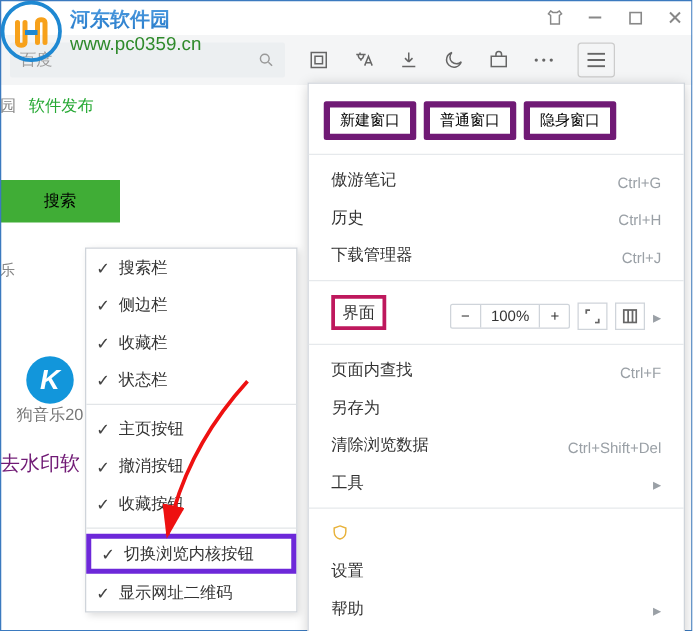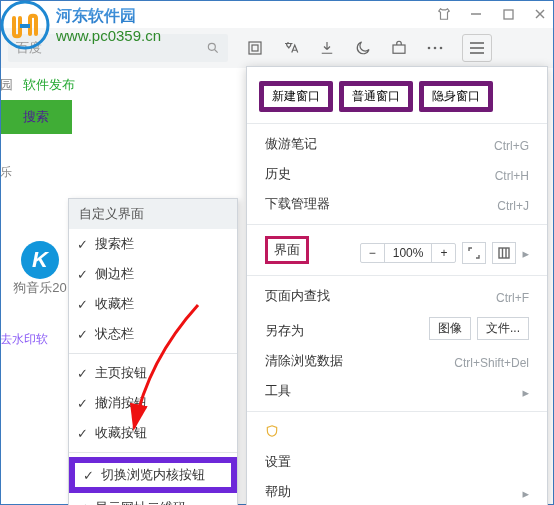--- a/index.html
+++ b/index.html
@@ -20,33 +20,33 @@
 .logo{position:absolute;left:0;top:0;display:flex;align-items:center;gap:6px;z-index:50;}
 .logo .mark{width:50px;height:50px;}
 .logo .txt{display:flex;flex-direction:column;}
 .logo .name{font-size:16px;font-weight:bold;background:linear-gradient(#4d9be0,#2277c7);-webkit-background-clip:text;color:transparent;}
 .logo .url{font-size:15px;color:#2f8a2b;font-family:Verdana,sans-serif;}
 
 
 .pagecol{position:absolute;left:0;top:70px;width:80px;}
 .bcrumb{display:flex;gap:10px;font-size:12px;color:#888;padding:6px 0;}
 .bcrumb .on{color:#26a934;}
-.searchbtn{height:34px;background:#40ad36;color:#4c1d95;display:flex;align-items:center;justify-content:center;width:72px;}
+.searchbtn{margin-top:44px;height:34px;background:#40ad36;color:#000000;display:flex;align-items:center;justify-content:center;width:96px;}
 .tab2{margin-top:30px;font-size:12px;color:#888;}
 .kugou{margin-top:60px;display:flex;flex-direction:column;align-items:center;font-size:11px;color:#777;}
 .kugou .kg{width:38px;height:38px;border-radius:50%;background:#1296db;display:flex;align-items:center;justify-content:center;color:#fff;font-weight:bold;font-size:22px;font-style:italic;}
-.watermark2{margin-top:34px;font-size:12px;color:#8b5cf6;}
+.watermark2{margin-top:20px;font-size:16px;color:#701a75;}
 
 
 .submenu{position:absolute;left:68px;top:198px;width:170px;background:#fff;border:1px solid #cfd4da;box-shadow:2px 2px 6px rgba(0,0,0,.15);z-index:20;}
 .submenu .hd{background:#eef1f3;padding:6px 10px;color:#555;}
 .submenu .item{display:flex;align-items:center;padding:6px 8px 6px 26px;position:relative;color:#333;}
 .submenu .item.chk::before{content:"✓";position:absolute;left:8px;color:#444;}
 .submenu .sep{height:1px;background:#e2e5e8;margin:4px 0;}
-.submenu .hl{border:6px solid #6d28d9;padding-top:3px;padding-bottom:3px;}
+.submenu .hl{border:4px solid #6d28d9;padding-top:3px;padding-bottom:3px;}
 
 
 .mainmenu{position:absolute;right:6px;top:66px;width:302px;background:#fff;border:1px solid #cfd4da;box-shadow:0 2px 10px rgba(0,0,0,.2);z-index:10;padding:8px 0;}
 .mainmenu .row{display:flex;align-items:flex-end;padding:6px 18px;color:#333;justify-content:space-between;min-height:30px;}
 .mainmenu .row .lbl{}
 .mainmenu .row .sc{color:#9aa0a6;font-size:12px;}
 .mainmenu .sep{height:1px;background:#e6e9ec;margin:5px 0;}
 .mainmenu .winrow{display:flex;gap:6px;padding:6px 12px;}
 .mainmenu .winbtn{border:5px solid #701a75;padding:2px 8px;border-radius:2px;font-size:12px;}
 .mainmenu .uibox{display:flex;align-items:center;gap:6px;}
@@ -164,21 +164,20 @@
   <div class="searchbtn">搜索</div>
   <div class="tab2">乐</div>
   <div class="kugou">
     <div class="kg">K</div>
     <span>狗音乐20</span>
   </div>
   <div class="watermark2">去水印软</div>
 </div>
 
 <div class="submenu">
-  <div class="hd">自定义界面</div>
   <div class="item chk">
       <span>搜索栏</span>
     </div>
   <div class="item chk">
       <span>侧边栏</span>
     </div>
   <div class="item chk">
       <span>收藏栏</span>
     </div>
   <div class="item chk">
@@ -247,24 +246,20 @@
       <span class="arrow">▸</span>
     </span>
   </div>
   <div class="sep"></div>
   <div class="row">
       <span class="lbl">页面内查找</span>
       <span class="sc">Ctrl+F</span>
     </div>
   <div class="row">
     <span class="lbl">另存为</span>
-    <span class="savegrp">
-      <span class="b">图像</span>
-      <span class="b">文件...</span>
-    </span>
   </div>
   <div class="row">
       <span class="lbl">清除浏览数据</span>
       <span class="sc">Ctrl+Shift+Del</span>
     </div>
   <div class="row">
       <span class="lbl">工具</span>
       <span class="arrow">▸</span>
     </div>
   <div class="sep"></div>

